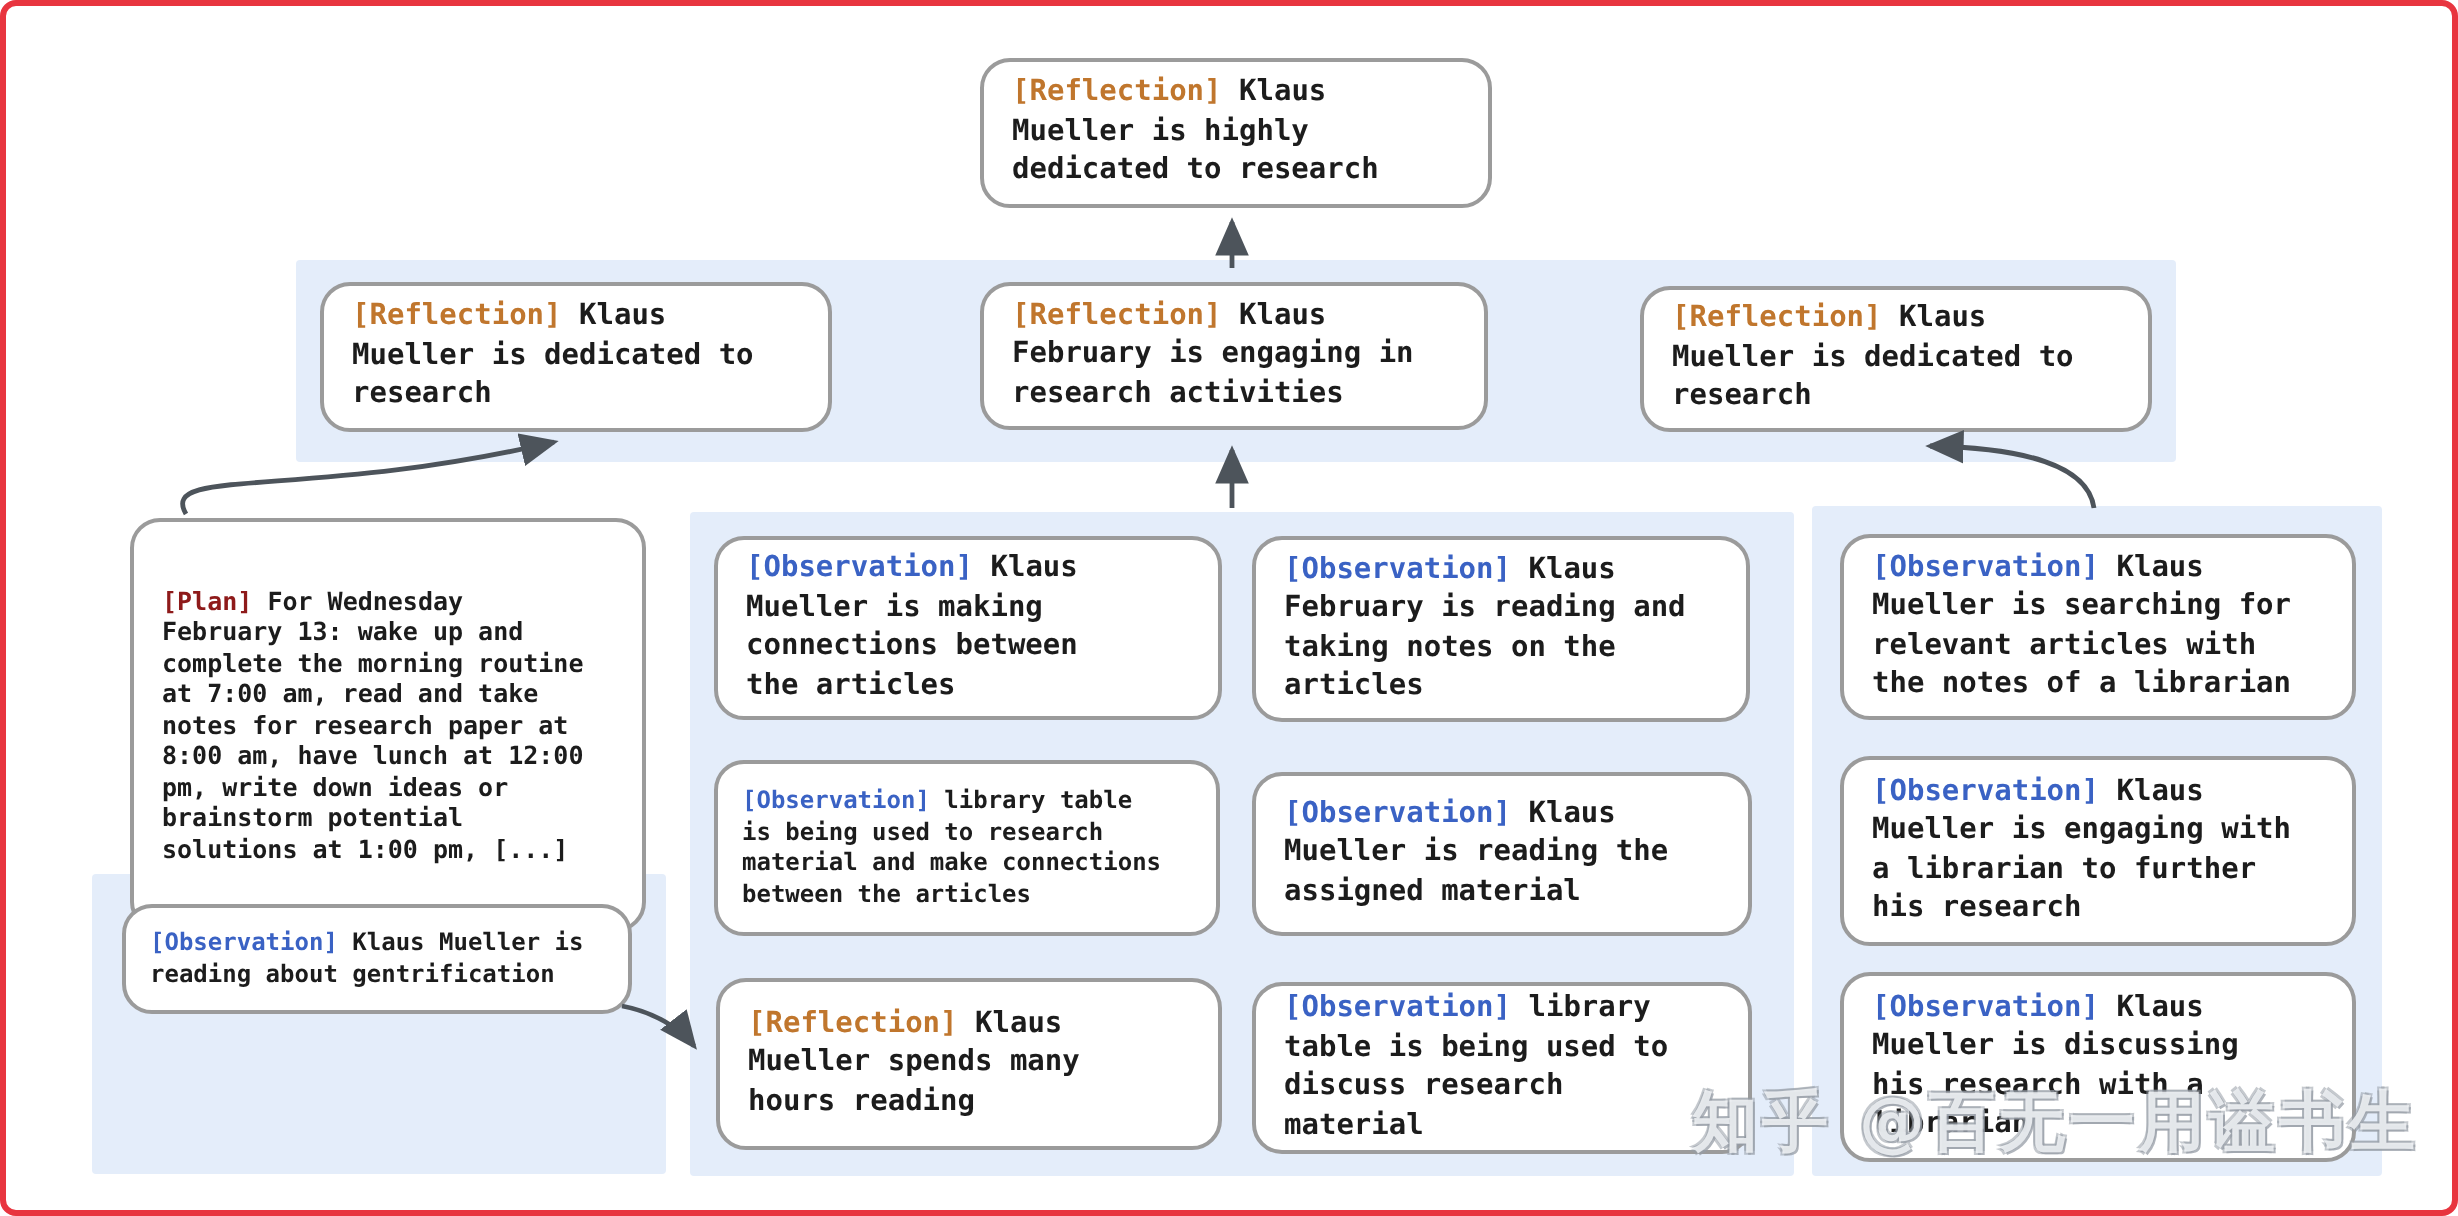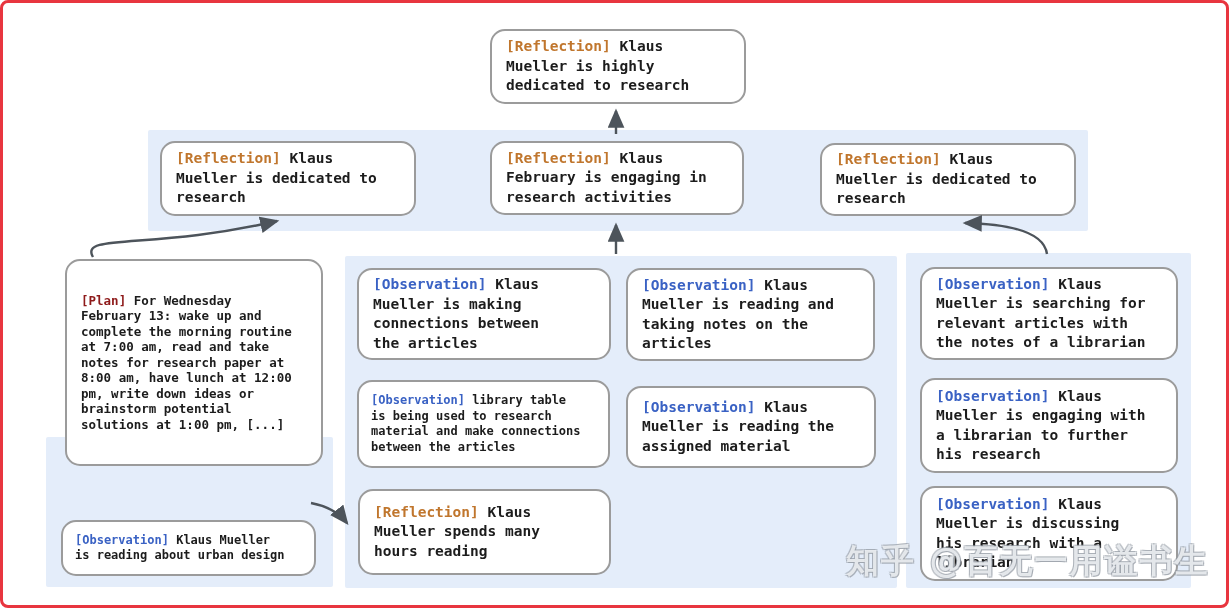--- a/index.html
+++ b/index.html
@@ -79,23 +79,23 @@
 February 13: wake up and
 complete the morning routine
 at 7:00 am, read and take
 notes for research paper at
 8:00 am, have lunch at 12:00
 pm, write down ideas or
 brainstorm potential
 solutions at 1:00 pm, [...]</span></div>
   </div>
 
-  <div class="node sm" style="left:58px; top:517px; width:255px; height:56px;">
-    <div class="inner"><span class="tag-observation">[Observation]</span> <span class="txt">Klaus Mueller
-is reading about urban design</span></div>
+  <div class="node sm" style="left:58px; top:449px; width:255px; height:55px;">
+    <div class="inner"><span class="tag-observation">[Observation]</span> <span class="txt">Klaus Mueller is
+reading about gentrification</span></div>
   </div>
 
   <div class="node lg" style="left:354px; top:265px; width:254px; height:92px;">
     <div class="inner"><span class="tag-observation">[Observation]</span> <span class="txt">Klaus
 Mueller is making
 connections between
 the articles</span></div>
   </div>
   <div class="node sm" style="left:354px; top:377px; width:253px; height:88px;">
     <div class="inner"><span class="tag-observation">[Observation]</span> <span class="txt">library table
@@ -104,28 +104,33 @@
 between the articles</span></div>
   </div>
   <div class="node lg" style="left:355px; top:486px; width:253px; height:86px;">
     <div class="inner"><span class="tag-reflection">[Reflection]</span> <span class="txt">Klaus
 Mueller spends many
 hours reading</span></div>
   </div>
 
   <div class="node lg" style="left:623px; top:265px; width:249px; height:93px;">
     <div class="inner"><span class="tag-observation">[Observation]</span> <span class="txt">Klaus
-Mueller is reading and
+February is reading and
 taking notes on the
 articles</span></div>
   </div>
   <div class="node lg" style="left:623px; top:383px; width:250px; height:82px;">
     <div class="inner"><span class="tag-observation">[Observation]</span> <span class="txt">Klaus
 Mueller is reading the
 assigned material</span></div>
+  </div>
+  <div class="node lg" style="left:623px; top:488px; width:250px; height:86px;">
+    <div class="inner"><span class="tag-observation">[Observation]</span> <span class="txt">library
+table is being used to
+discuss research material</span></div>
   </div>
 
   <div class="node lg" style="left:917px; top:264px; width:258px; height:93px;">
     <div class="inner"><span class="tag-observation">[Observation]</span> <span class="txt">Klaus
 Mueller is searching for
 relevant articles with
 the notes of a librarian</span></div>
   </div>
   <div class="node lg" style="left:917px; top:375px; width:258px; height:95px;">
     <div class="inner"><span class="tag-observation">[Observation]</span> <span class="txt">Klaus

